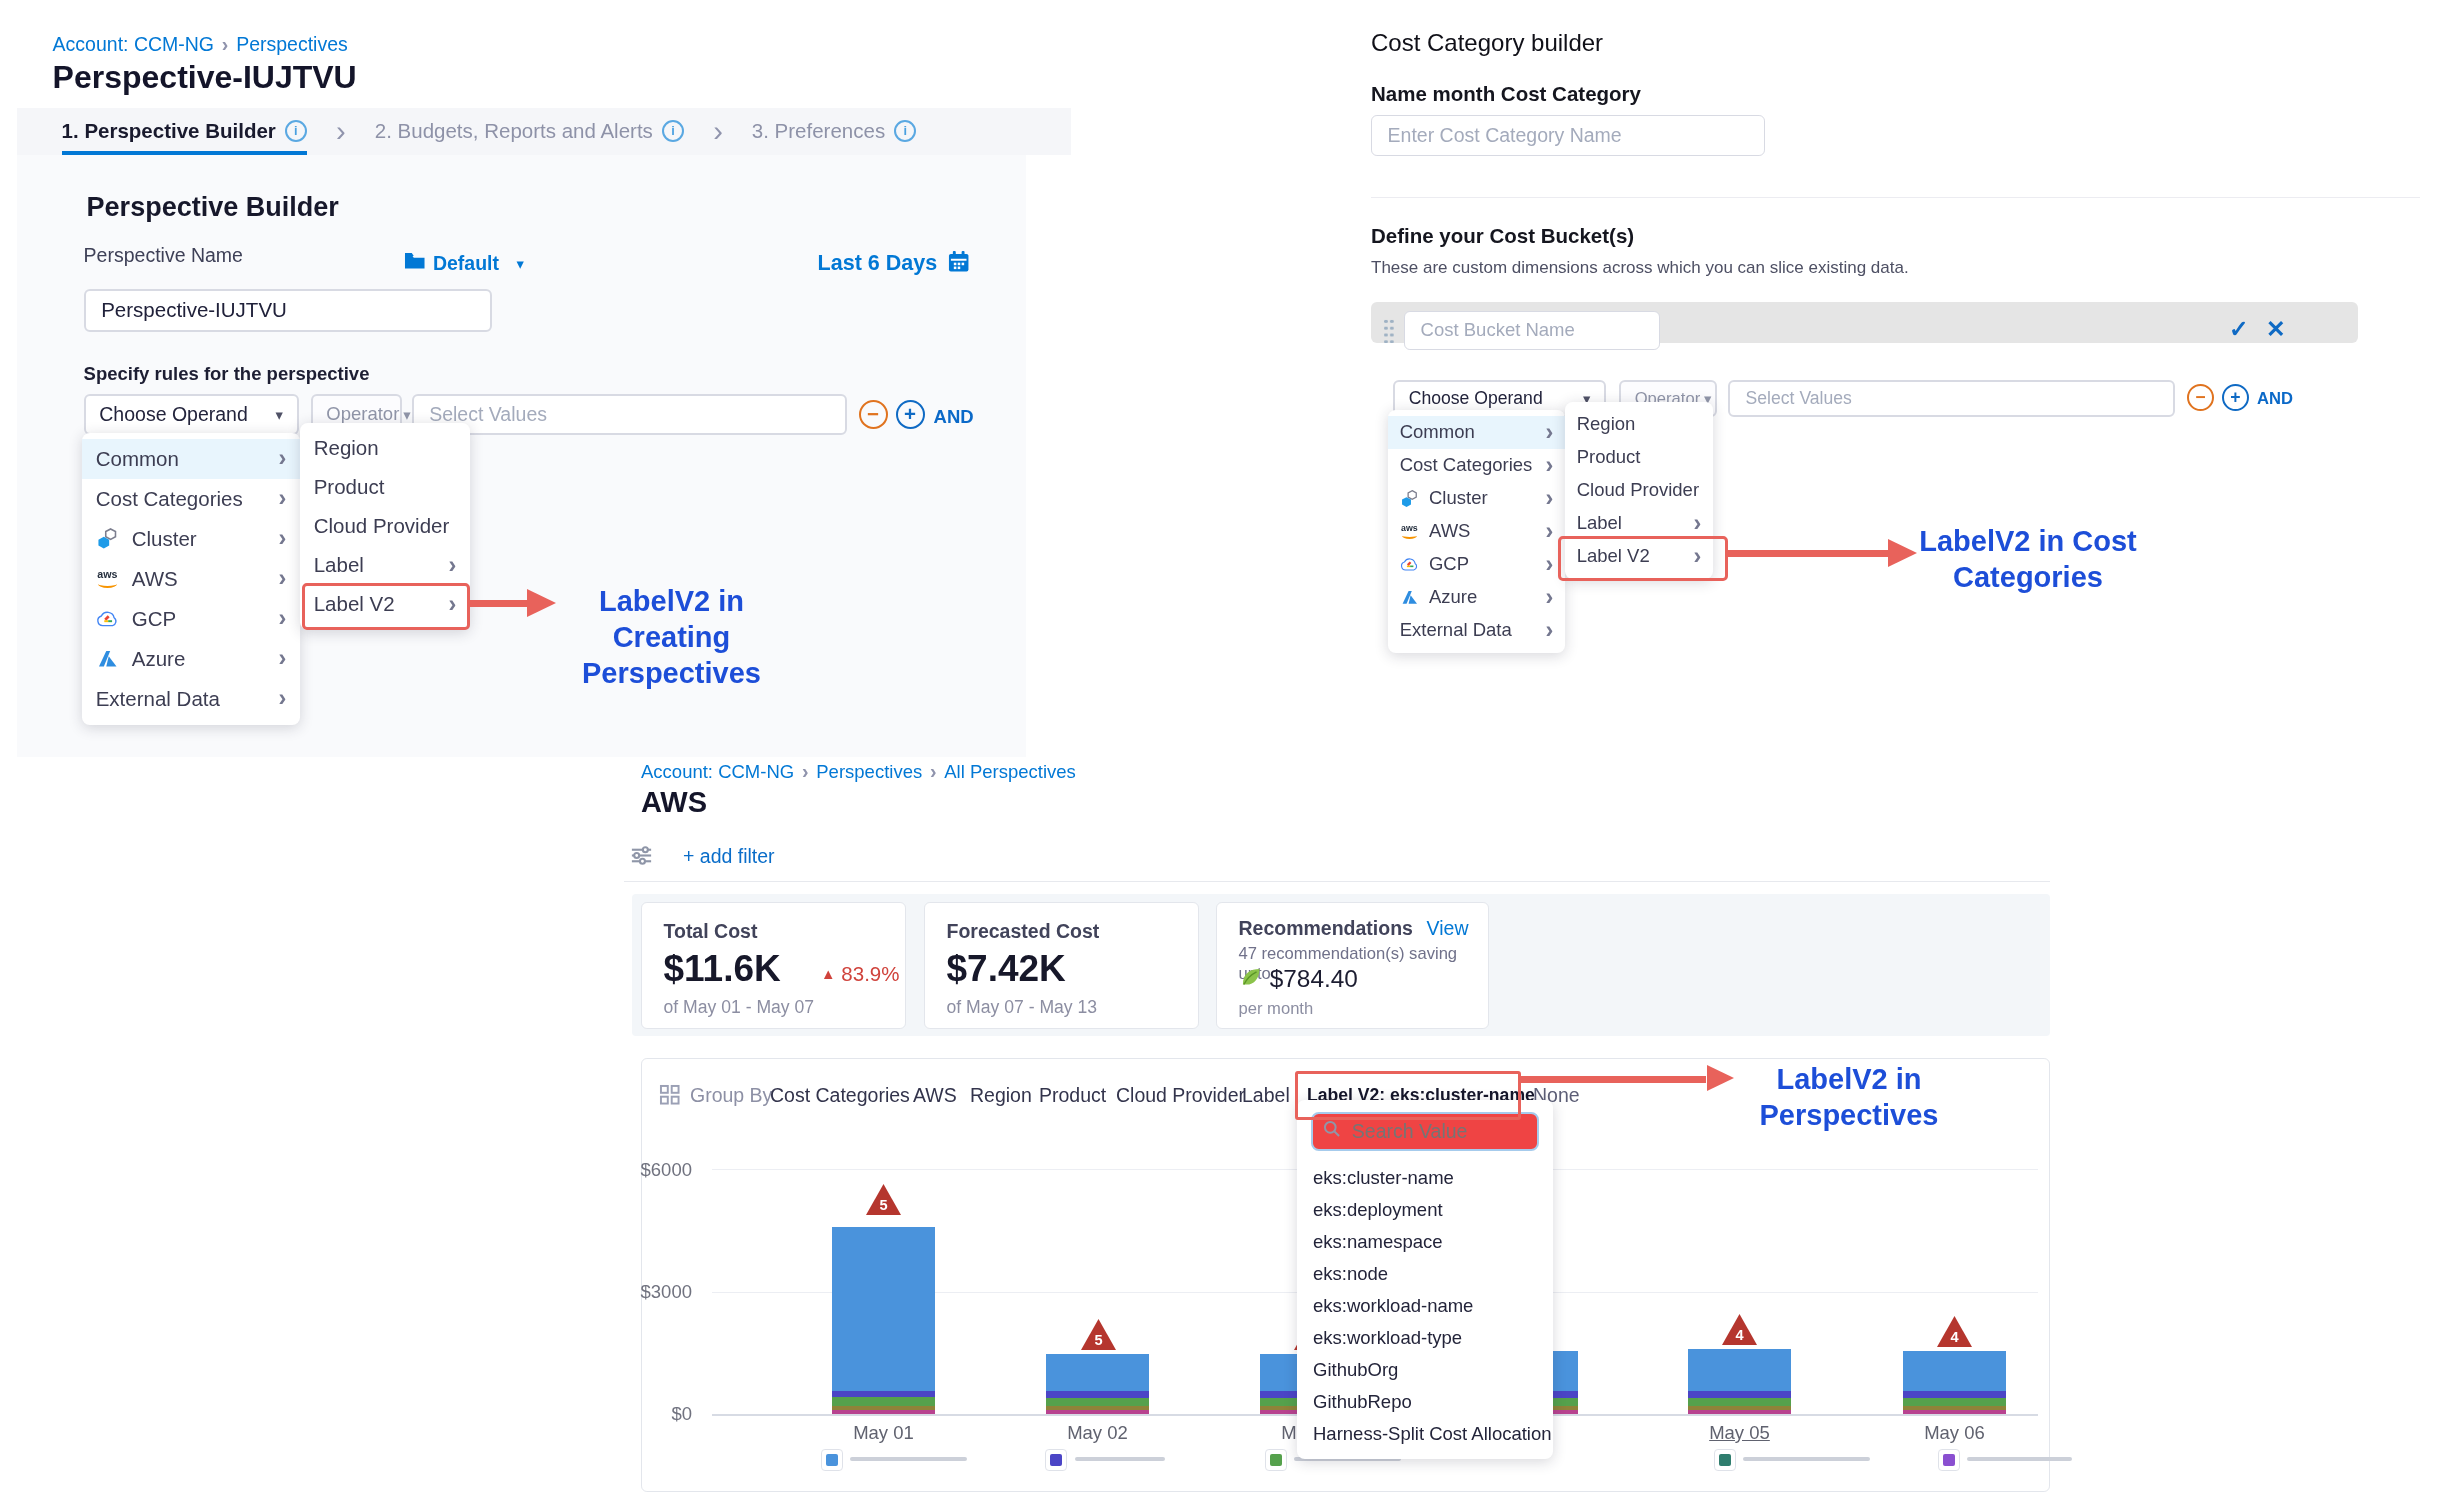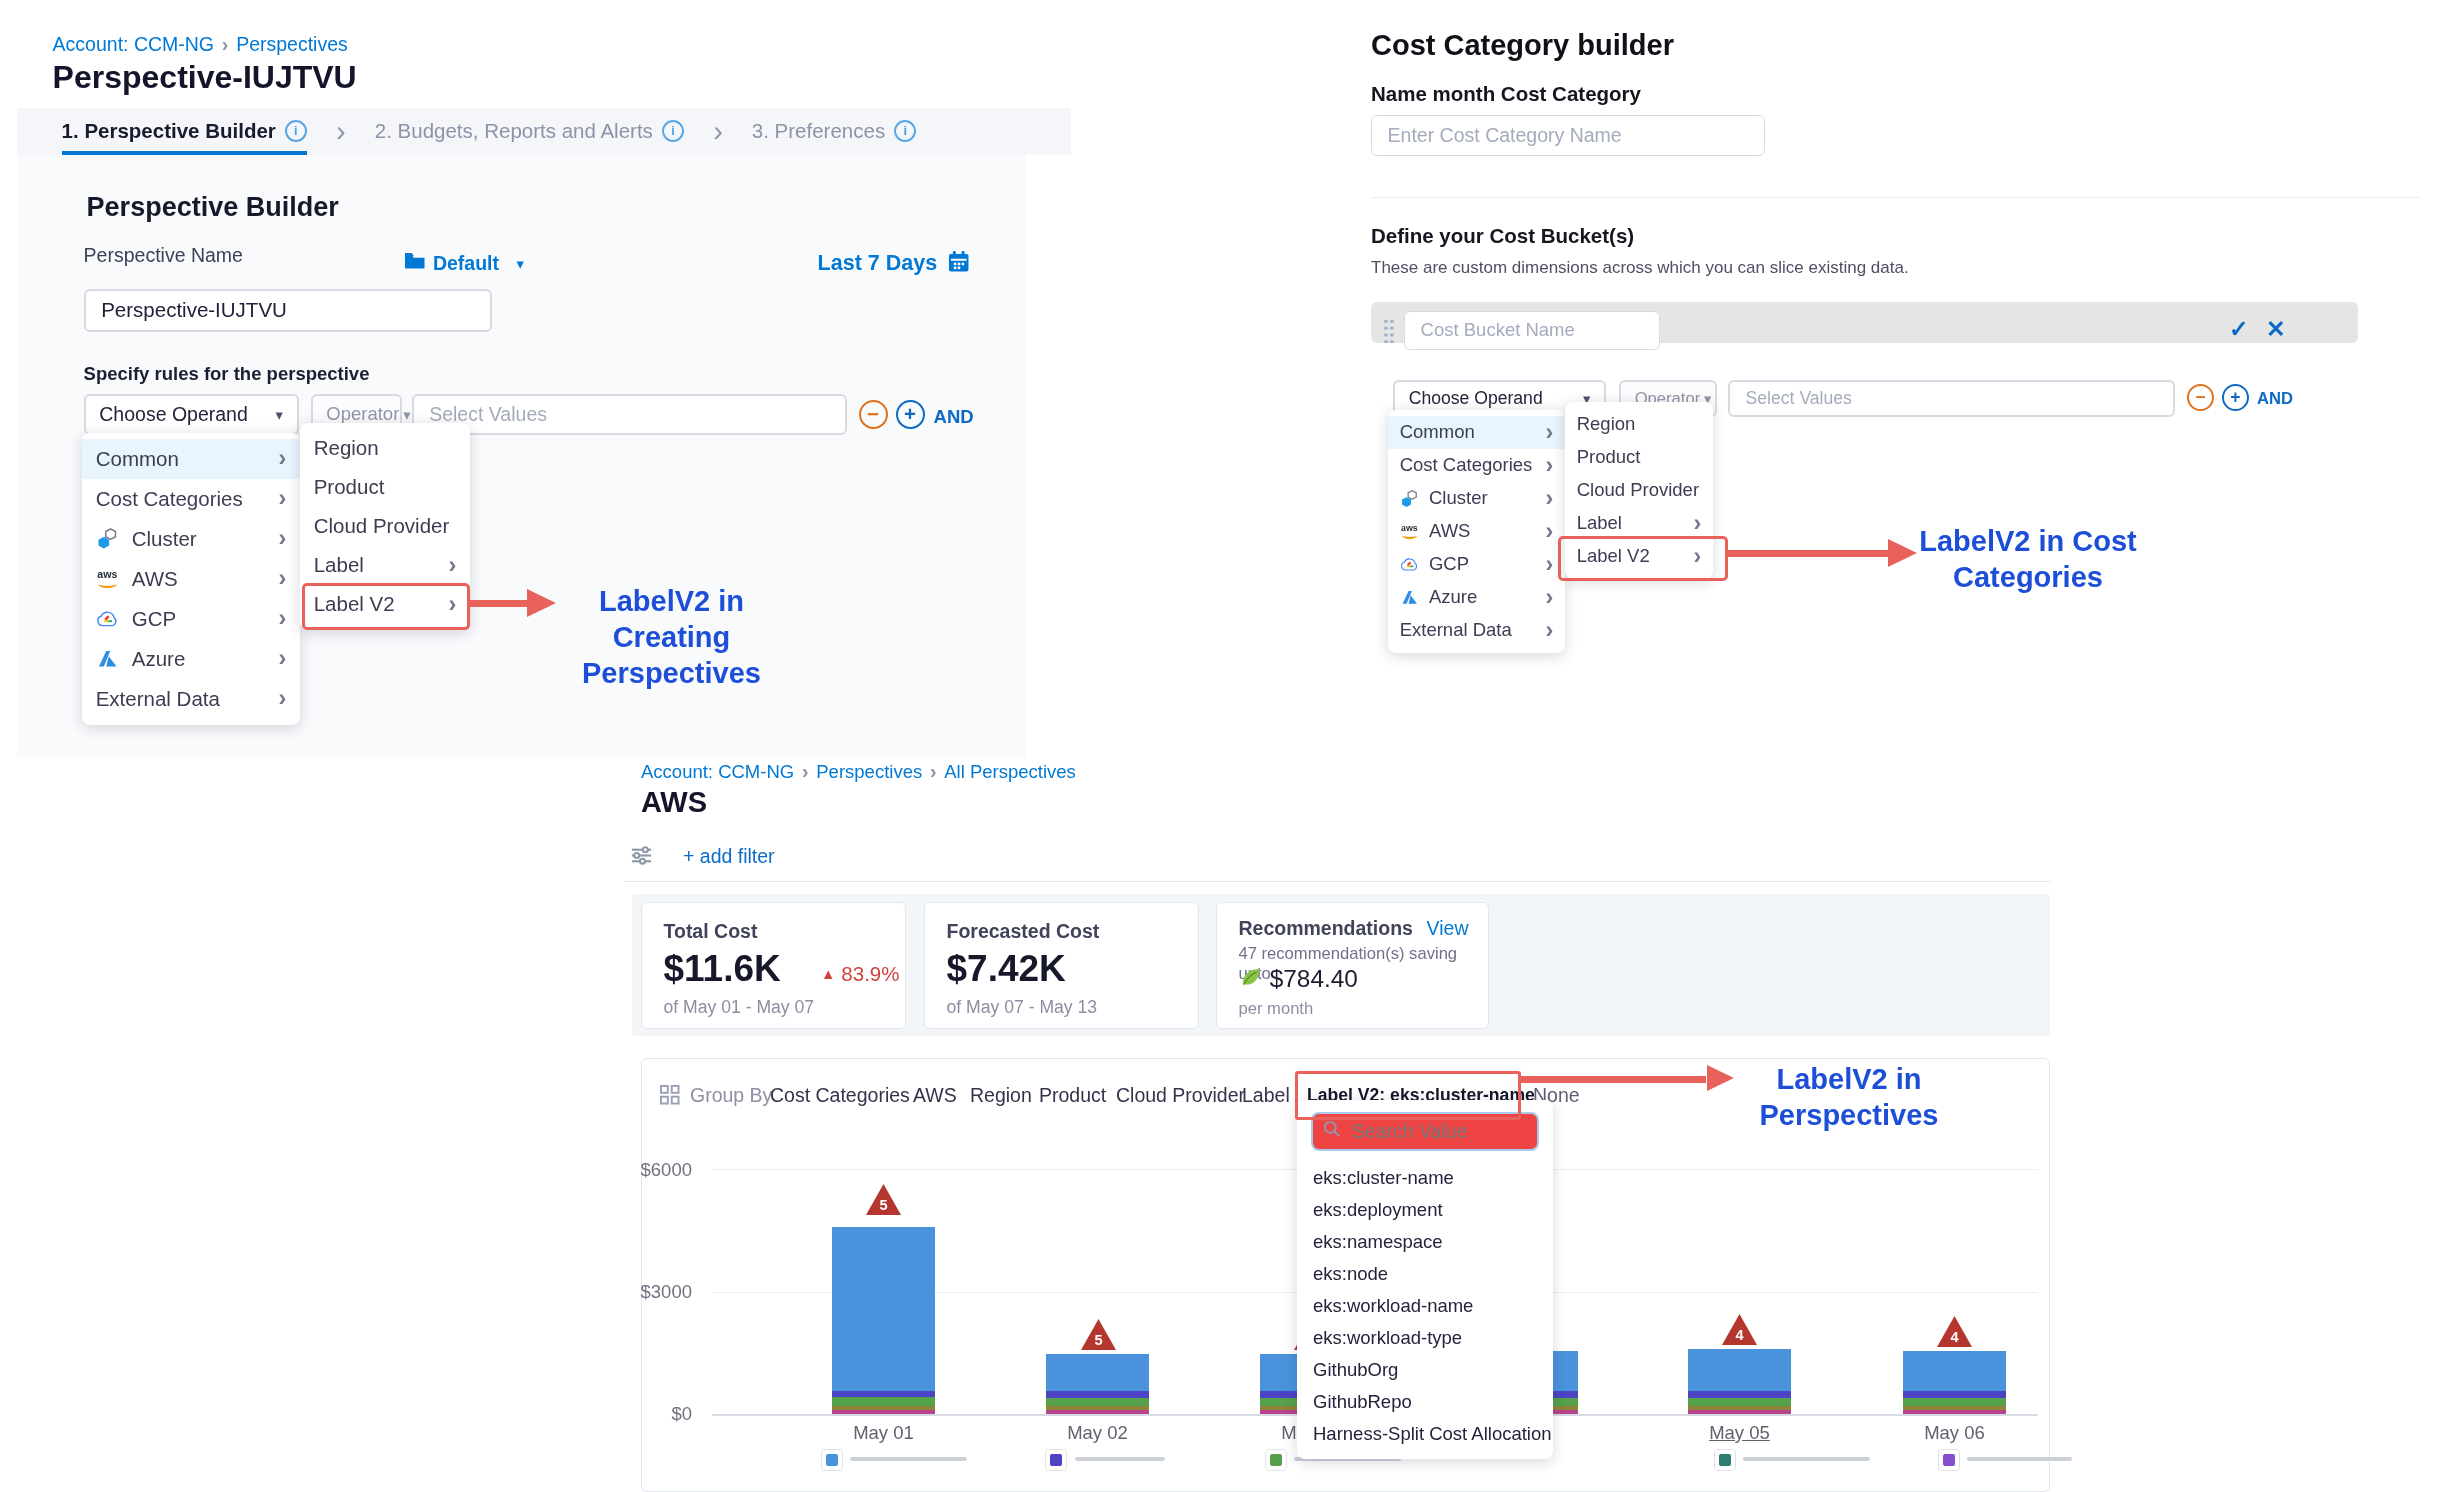--- a/index.html
+++ b/index.html
@@ -30,21 +30,21 @@
   .mi .chv{margin-left:auto;color:#74778f;font-size:23.4px;font-weight:bold;line-height:19.5px;}
   .mi.hl{background:#e8f5fd;}
   .mi .ic{width:23.4px;height:23.4px;margin-right:12.7px;display:inline-flex;align-items:center;justify-content:center;flex:none;}
   .menu.sm .mi{padding:0 11.7px;}
   .menu.sm .mi .ml{font-size:18.5px;}
   .menu.sm .mi .ic{width:19.5px;height:19.5px;margin-right:9.8px;}
   .redbox{border:3.9px solid #e8625b;border-radius:4.9px;z-index:7;}
   .arrowline{background:#e8625b;z-index:7;}
   .arrowhead{width:0;height:0;border-top:14.6px solid transparent;border-bottom:14.6px solid transparent;border-left:29px solid #e8625b;z-index:7;}
   .annot{color:#1d4ed8;font-weight:bold;font-size:29px;line-height:36px;text-align:center;z-index:7;margin-top:10px;}
-  .h1r{font-size:29px;font-weight:bold;color:#101018;}
+  .h1r{font-size:24px;font-weight:normal;color:#101018;}
   .h2r{font-size:20.5px;font-weight:bold;color:#15161f;}
   .card{background:#fff;border:1px solid #e3e6ec;border-radius:5.9px;box-sizing:border-box;}
   .cardlabel{font-size:19.5px;font-weight:bold;color:#41435a;}
   .bigval{font-size:37px;font-weight:bold;color:#17182a;}
   .graysub{font-size:17.6px;color:#8c8ea2;}
   .gbitem{font-size:19.5px;color:#33344c;}
   .ddopt{font-size:18.5px;color:#23243a;height:32px;display:flex;align-items:center;padding-left:16px;}
   .ylab{font-size:18.5px;color:#70727f;text-align:right;}
   .xlab{font-size:18.5px;color:#60626f;text-align:center;}
   .gline{background:#eceef3;height:1px;}
@@ -87,21 +87,21 @@
 
   <div class="abs" style="left:387px;top:235px;display:flex;align-items:center;gap:7.8px;">
     <span><svg width="21.5" height="17.6" viewBox="0 0 22 18">
           <path d="M1 3 h7 l2 3 h11 v11 H1 Z" fill="#0278d5"></path>
           <path d="M1 1 h7 l2 3 H1 Z" fill="#0278d5"></path>
         </svg></span>
     <span style="color:#0278d5;font-size:19.5px;font-weight:bold;">Default</span>
     <span class="caret" style="color:#0278d5;">▾</span>
   </div>
   <div class="abs" style="left:801px;top:233px;display:flex;align-items:center;gap:9.8px;">
-    <span style="color:#0278d5;font-size:21.5px;font-weight:bold;">Last 7 Days</span>
+    <span style="color:#0278d5;font-size:21.5px;font-weight:bold;">Last 6 Days</span>
     <span><svg width="23.4" height="23.4" viewBox="0 0 24 24">
           <rect x="2" y="4" width="20" height="18" rx="2" fill="#0278d5"></rect>
           <rect x="6" y="1" width="3" height="6" rx="1" fill="#0278d5"></rect>
           <rect x="15" y="1" width="3" height="6" rx="1" fill="#0278d5"></rect>
           <rect x="4" y="9" width="16" height="2" fill="#fff"></rect>
           <rect x="7" y="13" width="2.6" height="2.6" fill="#fff"></rect>
           <rect x="11" y="13" width="2.6" height="2.6" fill="#fff"></rect>
           <rect x="15" y="13" width="2.6" height="2.6" fill="#fff"></rect>
           <rect x="7" y="17" width="2.6" height="2.6" fill="#fff"></rect>
           <rect x="11" y="17" width="2.6" height="2.6" fill="#fff"></rect>

